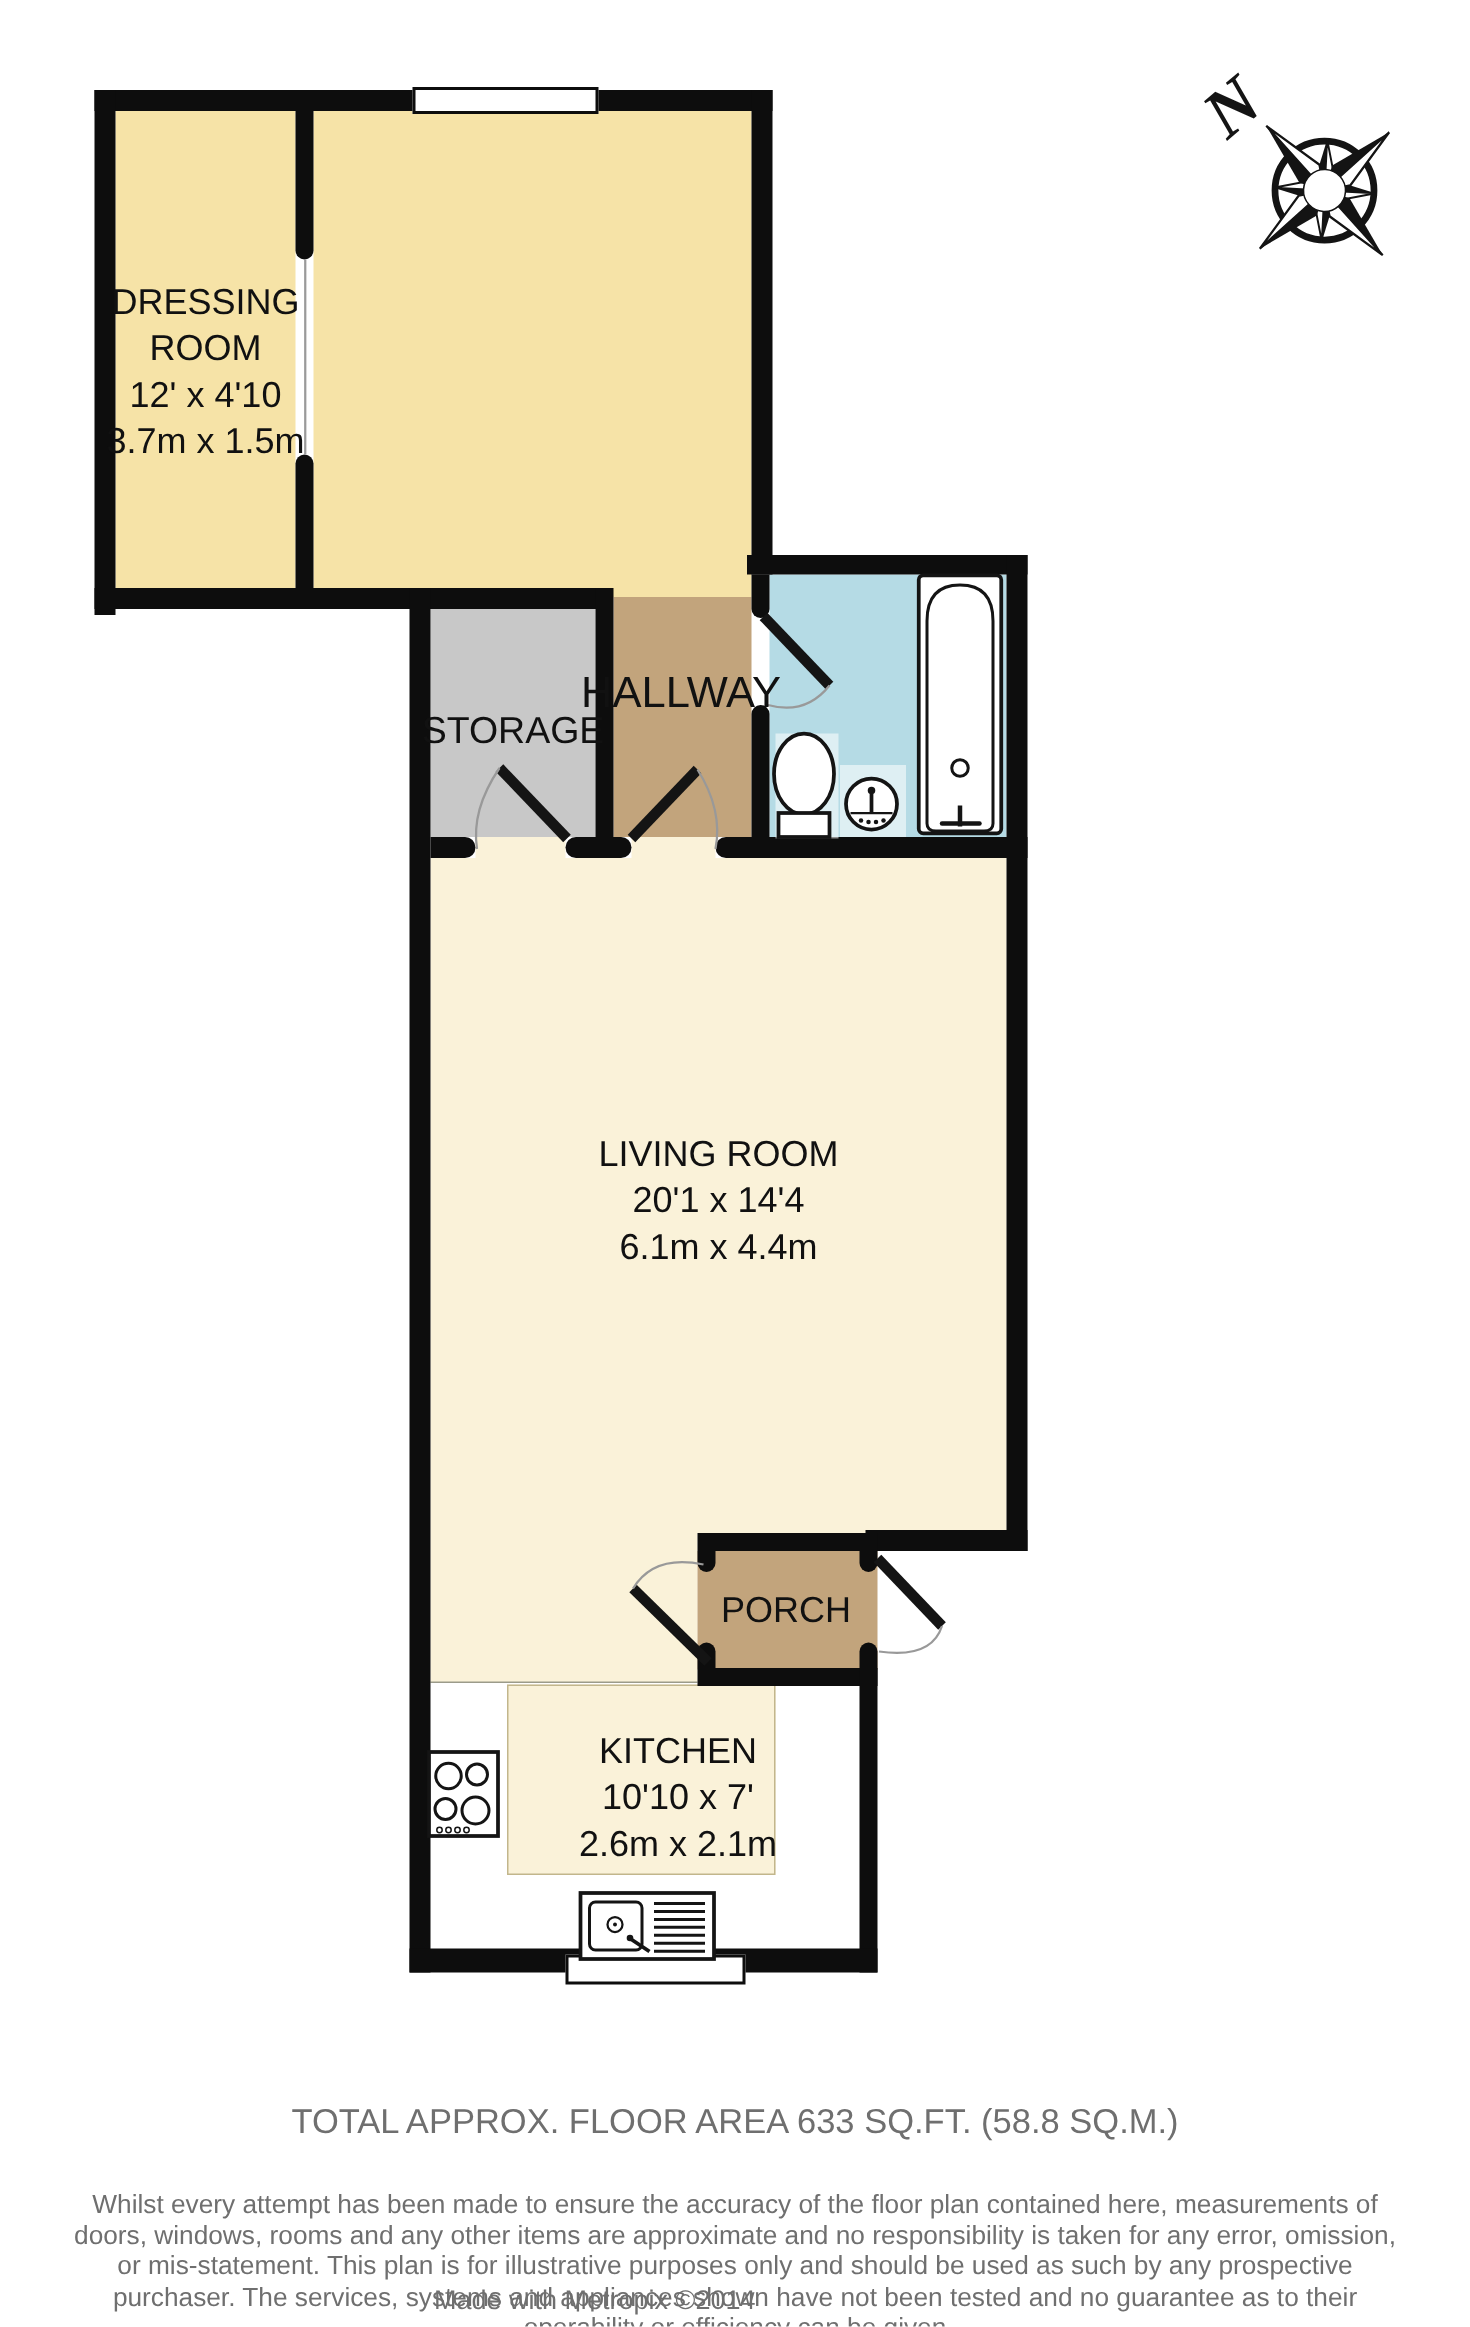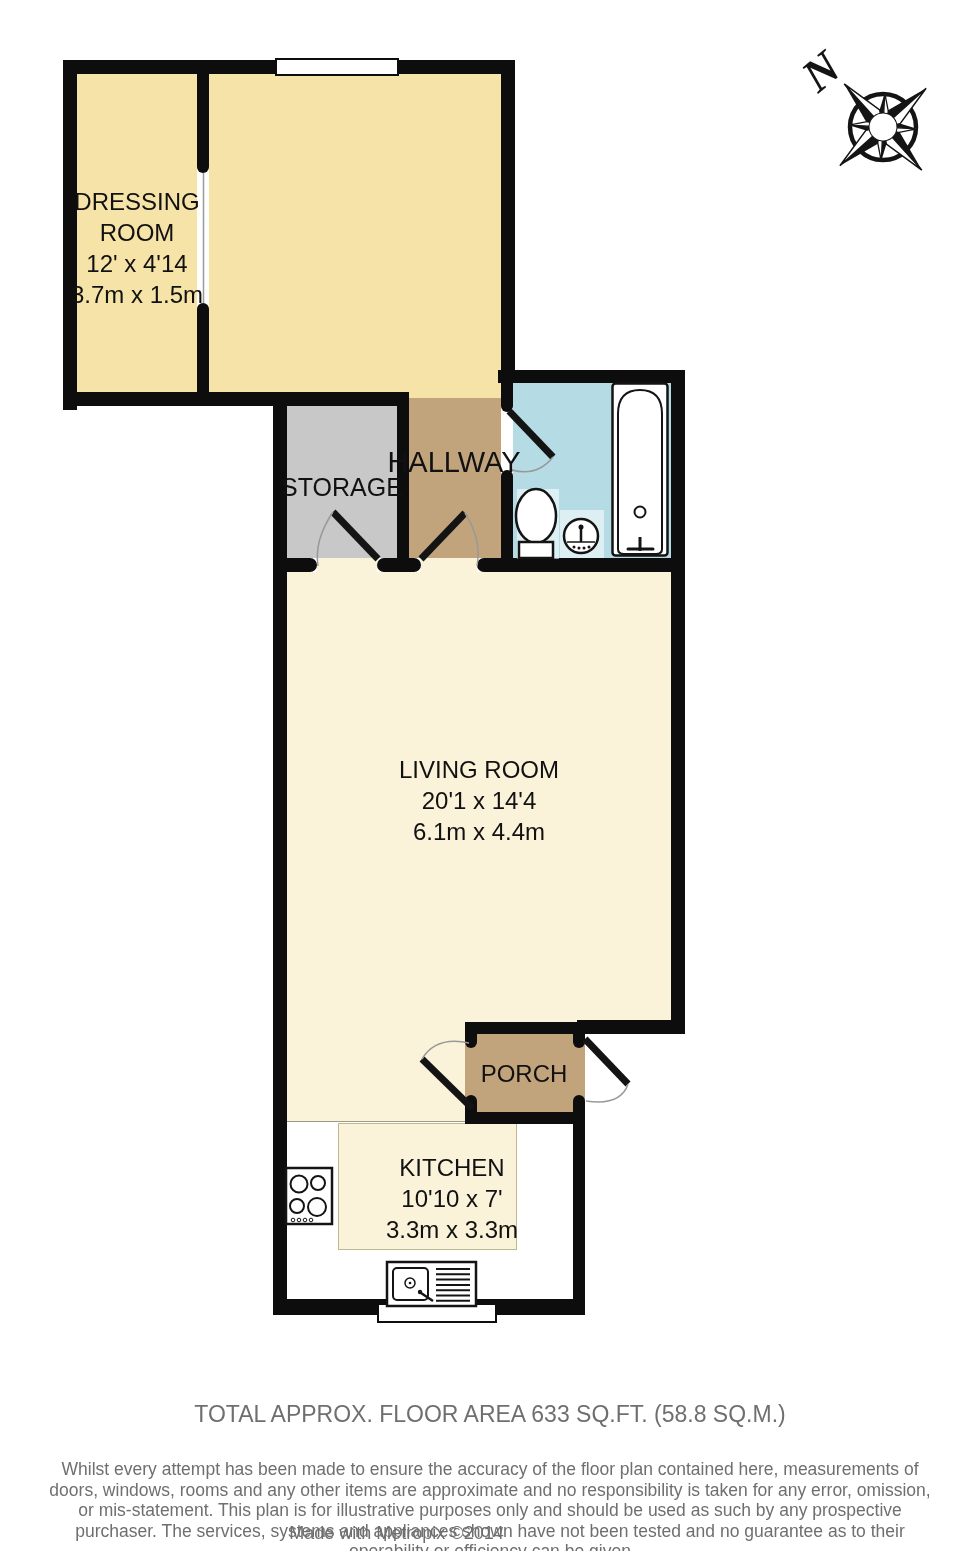--- a/index.html
+++ b/index.html
@@ -195,21 +195,21 @@
         </g>
         <circle r="14" fill="#ffffff" stroke="#141414" stroke-width="1"></circle>
       </g>
     </g>
     <text x="36" y="48" transform="rotate(-40 36 48)" text-anchor="middle" font-family="Liberation Serif, serif" font-style="italic" font-weight="bold" font-size="46" fill="#141414">N</text>
   </svg>
 
   <div class="room-label" style="left:137px;top:186px;">
     <div>DRESSING</div>
     <div>ROOM</div>
-    <div>12' x 4'14</div>
+    <div>12' x 4'10</div>
     <div>3.7m x 1.5m</div>
   </div>
 
 
   <div class="room-label big" style="left:342px;top:444px;">
     <div>STORAGE</div>
   </div>
 
   <div class="room-label small" style="left:454px;top:447px;">
     <div>HALLWAY</div>
@@ -221,21 +221,21 @@
     <div>6.1m x 4.4m</div>
   </div>
 
   <div class="room-label" style="left:524px;top:1058px;">
     <div>PORCH</div>
   </div>
 
   <div class="room-label" style="left:452px;top:1152px;">
     <div>KITCHEN</div>
     <div>10'10 x 7'</div>
-    <div>3.3m x 3.3m</div>
+    <div>2.6m x 2.1m</div>
   </div>
 
   <div class="footer">
     <div class="footer-title">TOTAL APPROX. FLOOR AREA 633 SQ.FT. (58.8 SQ.M.)</div>
     <div class="footer-disclaimer">Whilst every attempt has been made to ensure the accuracy of the floor plan contained here, measurements of doors, windows, rooms and any other items are approximate and no responsibility is taken for any error, omission, or mis-statement. This plan is for illustrative purposes only and should be used as such by any prospective purchaser. The services, systems and appliances shown have not been tested and no guarantee as to their operability or efficiency can be given</div>
     <div class="footer-credit">Made with Metropix ©2014</div>
   </div>
 
 </div>
 

